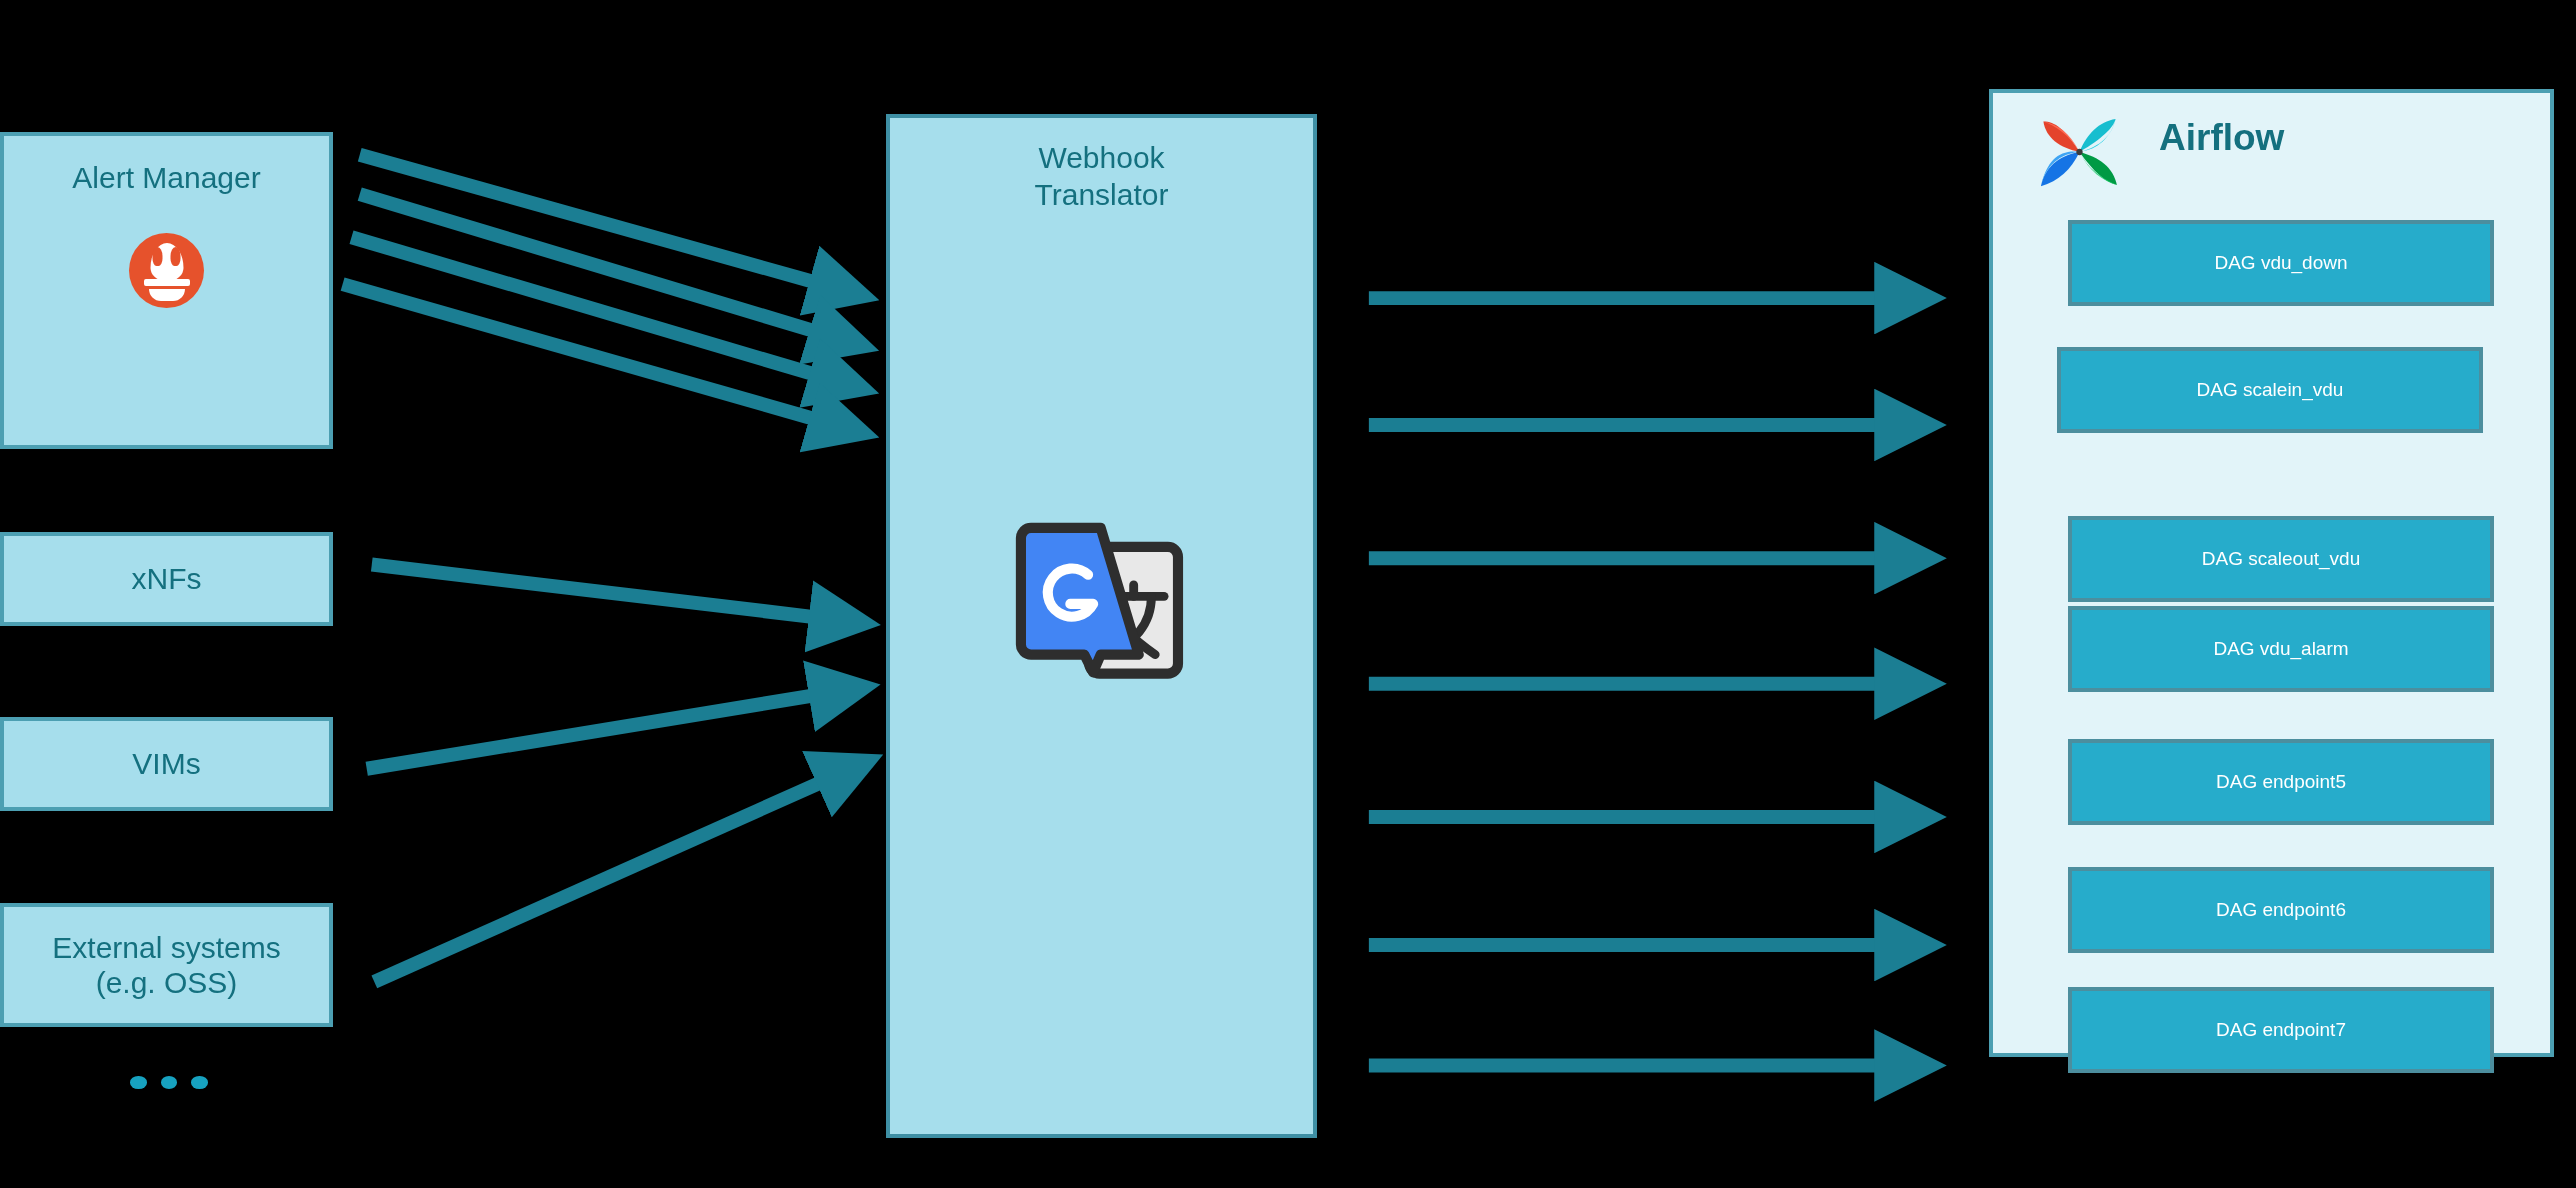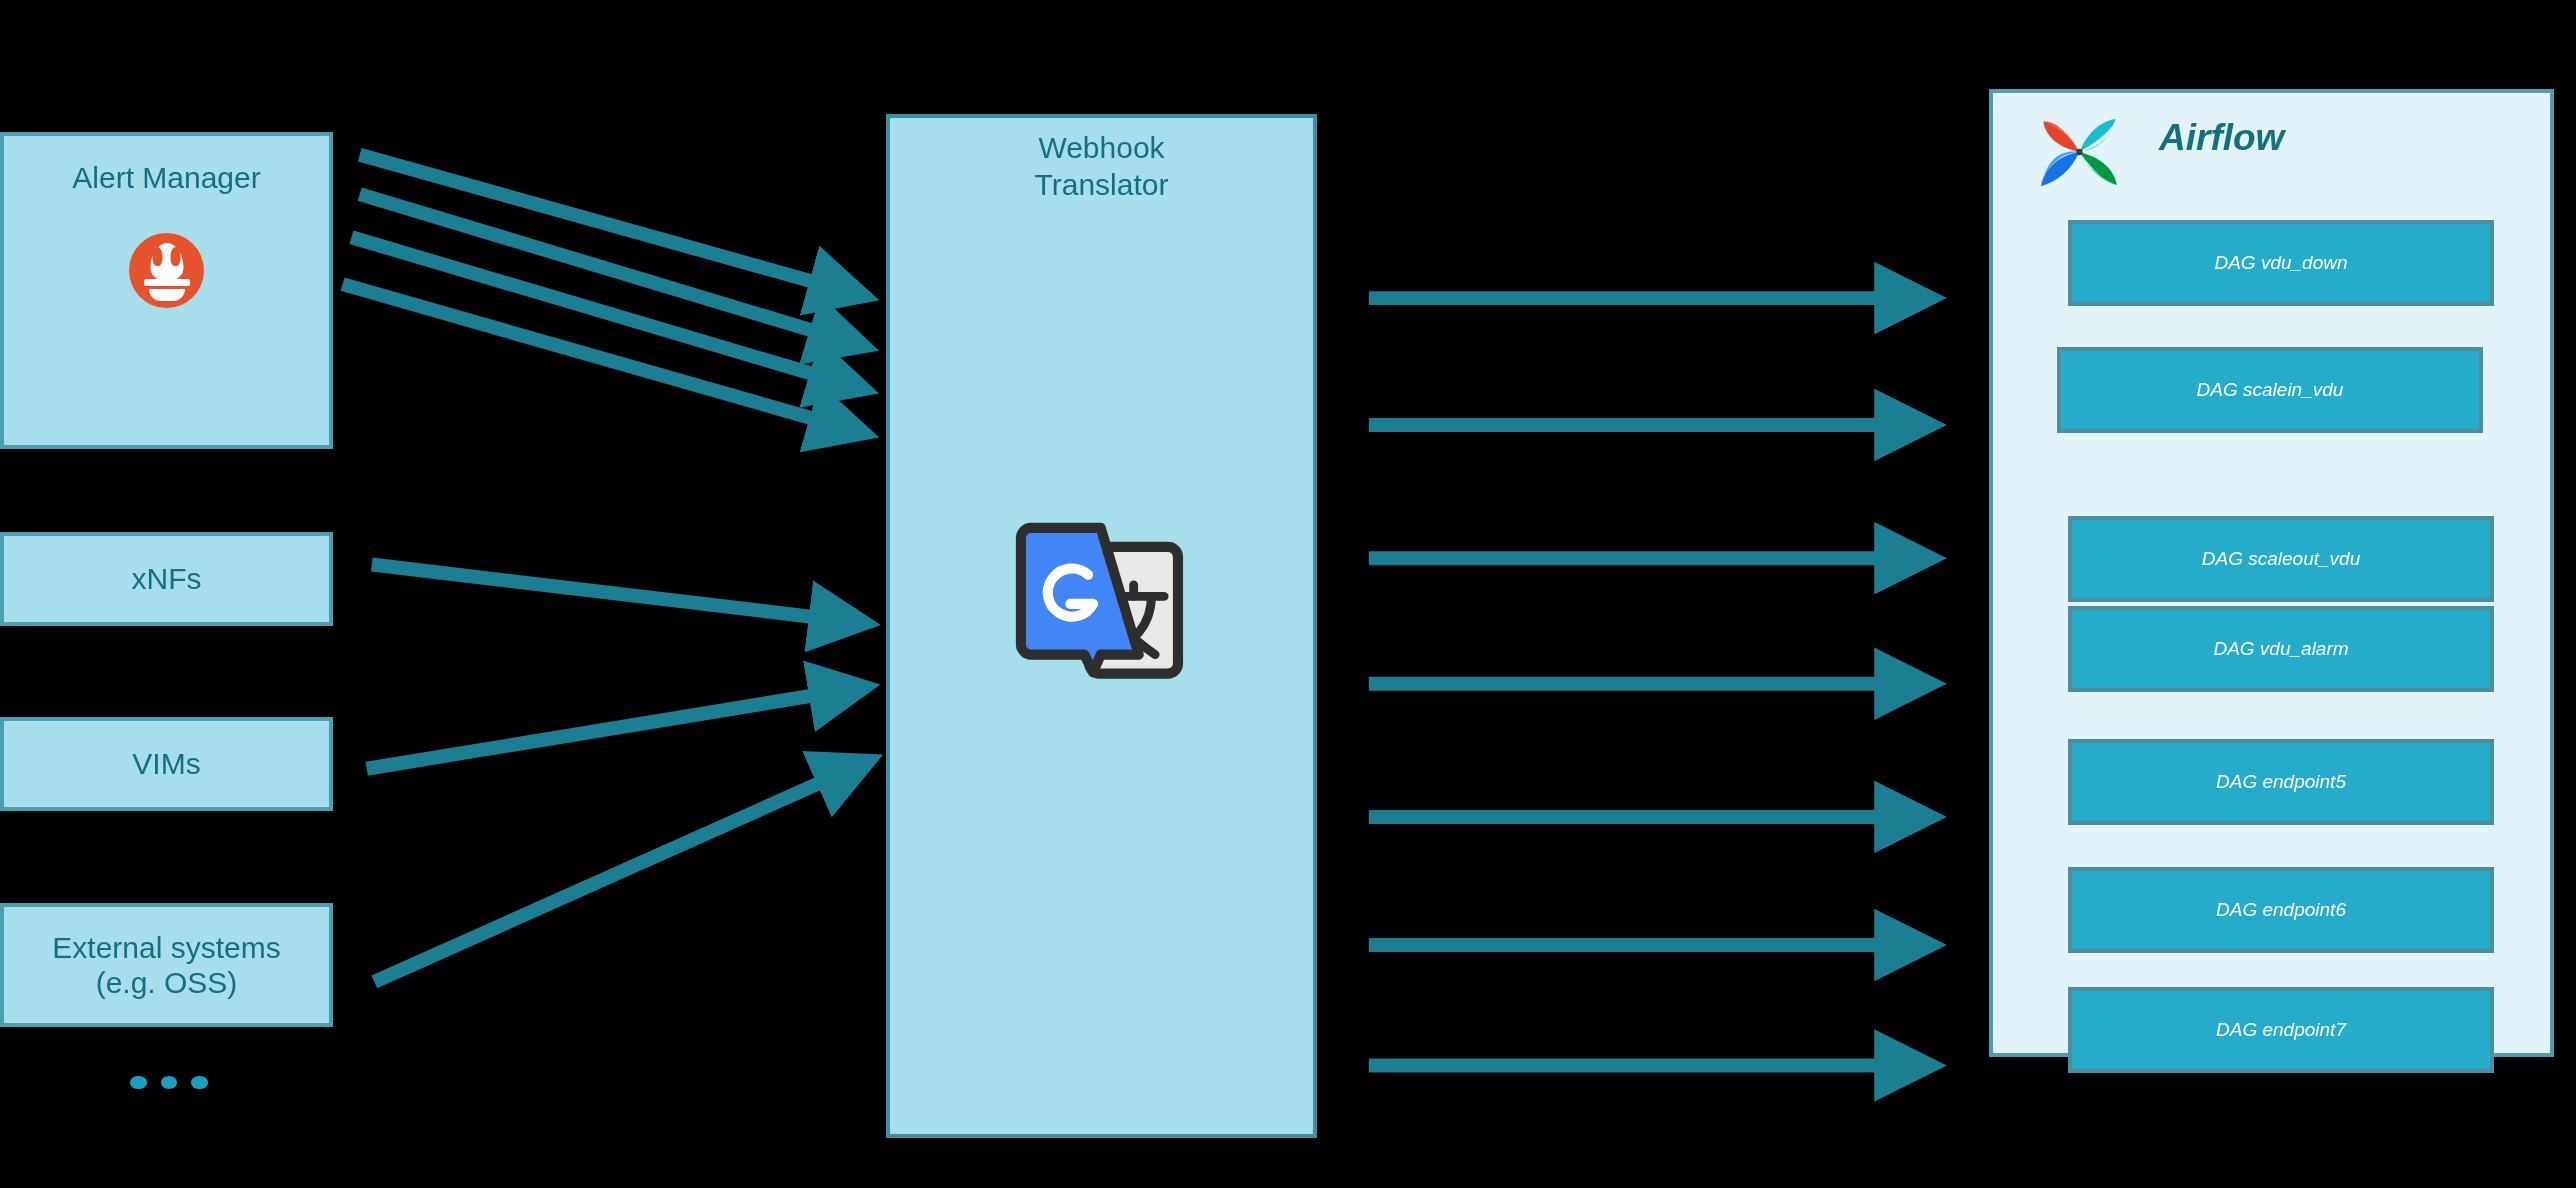--- a/index.html
+++ b/index.html
@@ -109,21 +109,21 @@
   
   #translator-box {
     position: absolute;
     background: #A6DEEC;
     border: 4.4px solid #3E8FA4;
     box-sizing: border-box;
     color: #14707F;
     font-size: 30px;
     line-height: 1.22;
     text-align: center;
-    padding-top: 12px;
+    padding-top: 22px;
   }
 
   .gtrans-icon {
     position: absolute;
     left: 50%;
     transform: translateX(-50%);
     top: 396px;
     width: 190px;
     height: 171px;
   }
@@ -250,21 +250,21 @@
         <path d="M172 130 c0 48 30 70 62 92"></path>
         <path d="M228 130 c0 48 -30 70 -62 92"></path>
       </g>
 
       <path d="M38 22 h110 l60 200 h-60 l-12 28 l-14 -28 h-84 a16 16 0 0 1 -16 -16 v-168 a16 16 0 0 1 16 -16 z" fill="#4285F4" stroke="#2E2E2E" stroke-width="16" stroke-linejoin="round"></path>
 
       <path d="M128 96 a38 38 0 1 0 8 46 h-36" fill="none" stroke="#FFFFFF" stroke-width="16" stroke-linecap="round" stroke-linejoin="round"></path>
     </svg>
   </div>
 
-  <div id="airflow-panel" style="left:1989px; top:89px; width:565px; height:968px;font-style:italic;">
+  <div id="airflow-panel" style="left:1989px; top:89px; width:565px; height:968px;">
 
     <svg class="airflow-logo" viewBox="0 0 150 132">
 
       <path d="M75 66 C 52 30 36 18 18 18 C 22 44 44 60 75 66 Z" fill="#E43921" opacity="0.95"></path>
       <path d="M75 66 C 60 36 40 22 18 18 C 36 24 60 40 75 66 Z" fill="#FF6B55" opacity="0.9"></path>
 
       <path d="M75 66 C 112 44 128 28 132 14 C 106 18 86 38 75 66 Z" fill="#17BECF"></path>
       <path d="M75 66 C 108 58 126 40 132 14 C 124 44 104 62 75 66 Z" fill="#00C8E0" opacity="0.85"></path>
 
       <path d="M75 66 C 40 72 20 92 14 120 C 42 112 62 94 75 66 Z" fill="#1574E5"></path>

